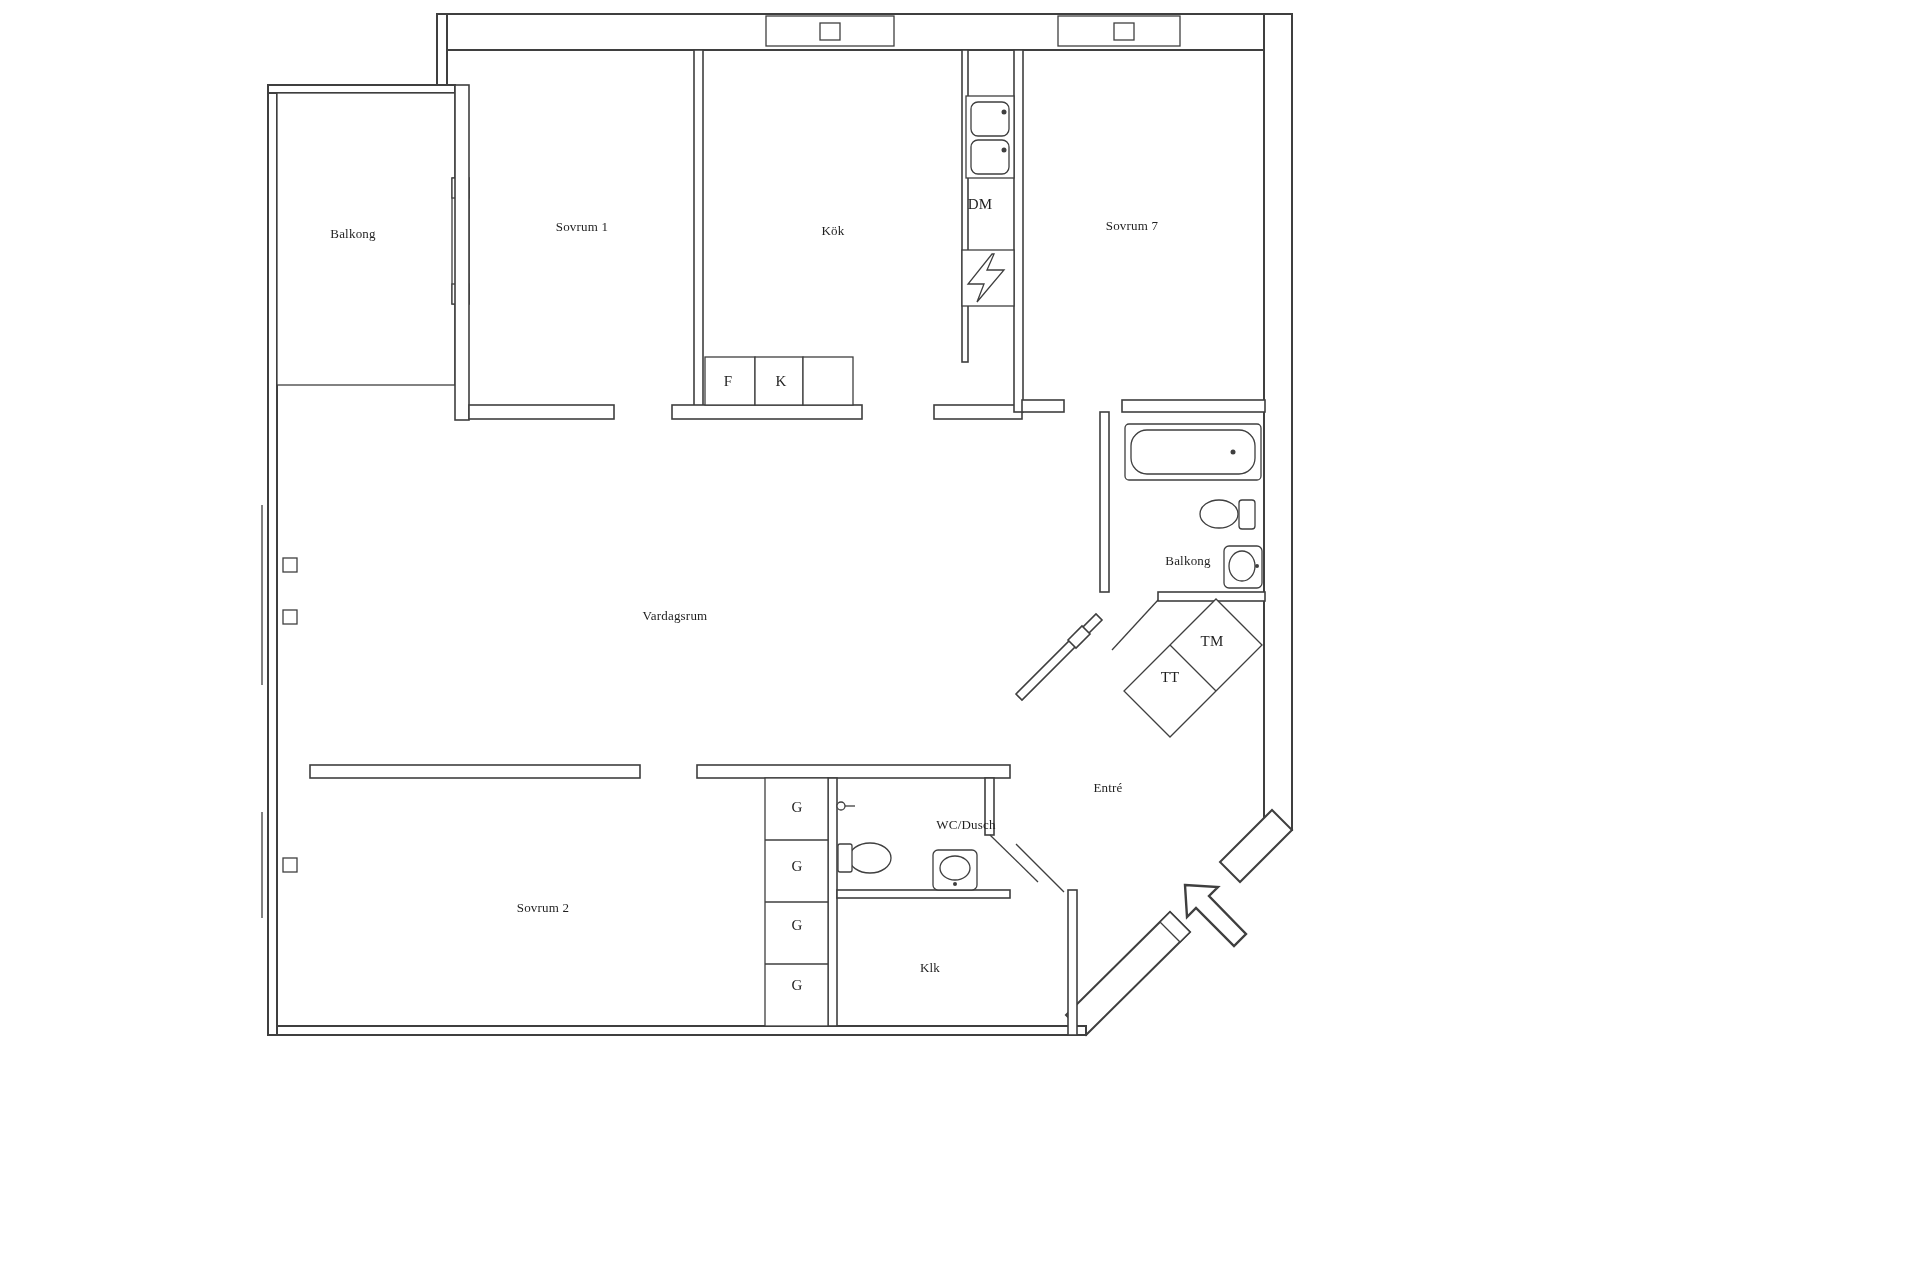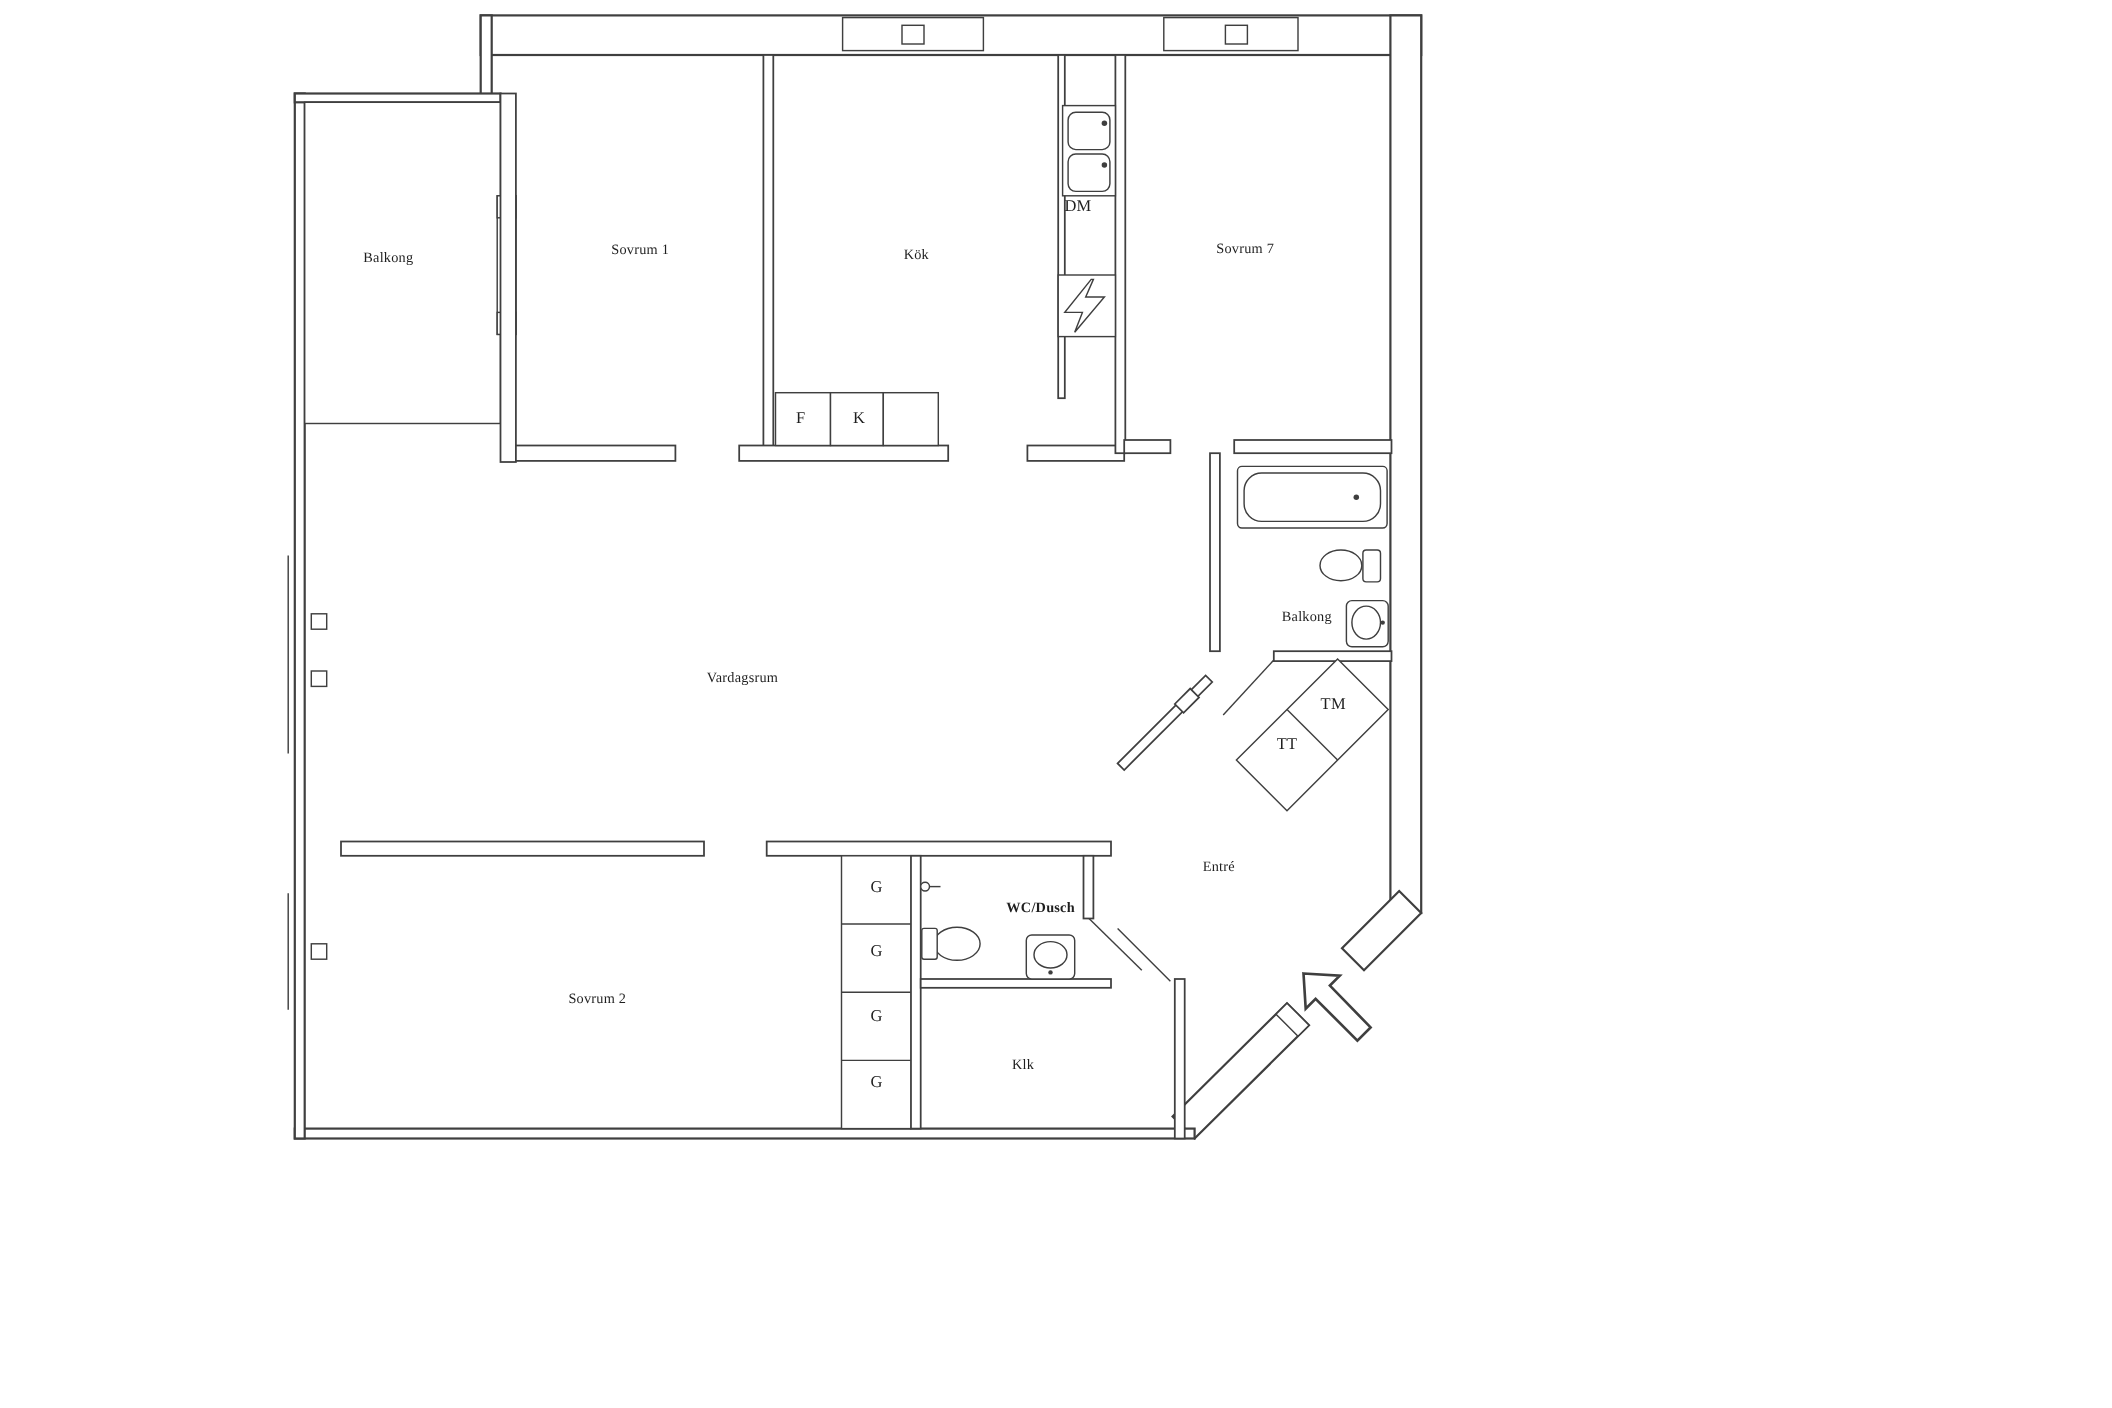--- a/index.html
+++ b/index.html
@@ -163,25 +163,25 @@
     <polygon points="1185,885 1218,887 1209,896 1246,934 1234,946 1196,908 1187,917" fill="#ffffff" stroke="#3f3f3f" stroke-width="2.4"></polygon>
   </svg>
 
   <div class="label" style="left:353px;top:234px;">Balkong</div>
   <div class="label" style="left:582px;top:227px;">Sovrum 1</div>
   <div class="label" style="left:833px;top:231px;">Kök</div>
   <div class="label" style="left:1132px;top:226px;">Sovrum 7</div>
   <div class="label" style="left:675px;top:604px;margin-top:12px;">Vardagsrum</div>
   <div class="label" style="left:1188px;top:561px;">Balkong</div>
   <div class="label" style="left:1108px;top:788px;">Entré</div>
-  <div class="label" style="left:946px;top:825px;font-weight:bold;">WC/Dusch</div>
+  <div class="label" style="left:966px;top:825px;">WC/Dusch</div>
   <div class="label" style="left:543px;top:908px;">Sovrum 2</div>
   <div class="label" style="left:930px;top:956px;margin-top:12px;">Klk</div>
 
-  <div class="label small" style="left:980px;top:188px;">DM</div>
+  <div class="label small" style="left:980px;top:204px;">DM</div>
   <div class="label small" style="left:728px;top:381px;">F</div>
   <div class="label small" style="left:781px;top:381px;">K</div>
   <div class="label small" style="left:1212px;top:641px;">TM</div>
   <div class="label small" style="left:1170px;top:677px;">TT</div>
   <div class="label small" style="left:797px;top:807px;">G</div>
   <div class="label small" style="left:797px;top:866px;">G</div>
   <div class="label small" style="left:797px;top:925px;">G</div>
   <div class="label small" style="left:797px;top:985px;">G</div>
 
 </div>

